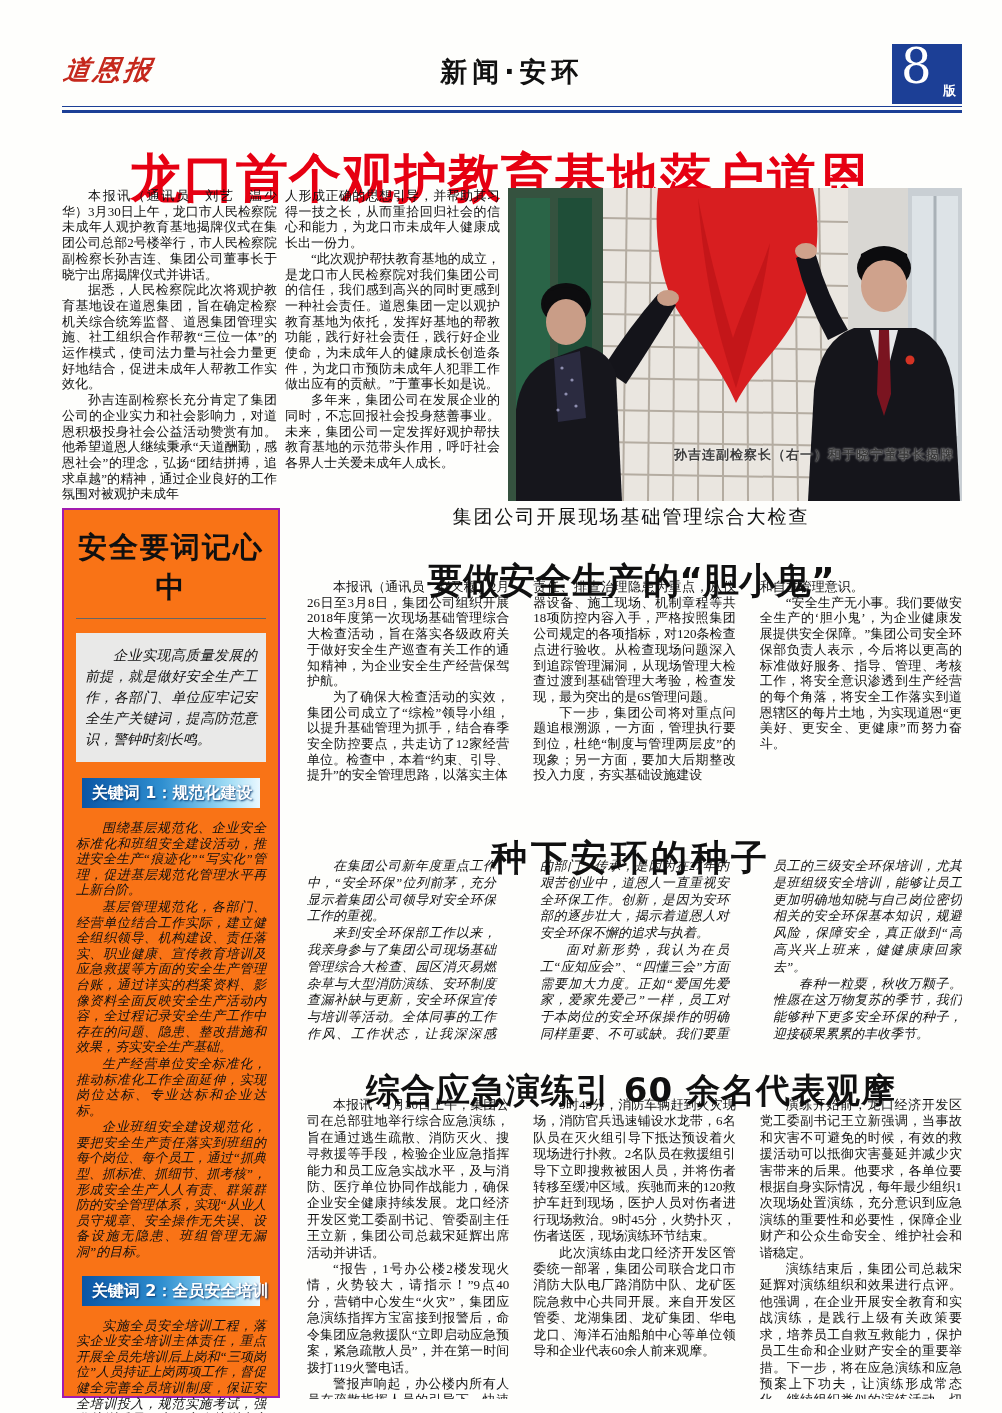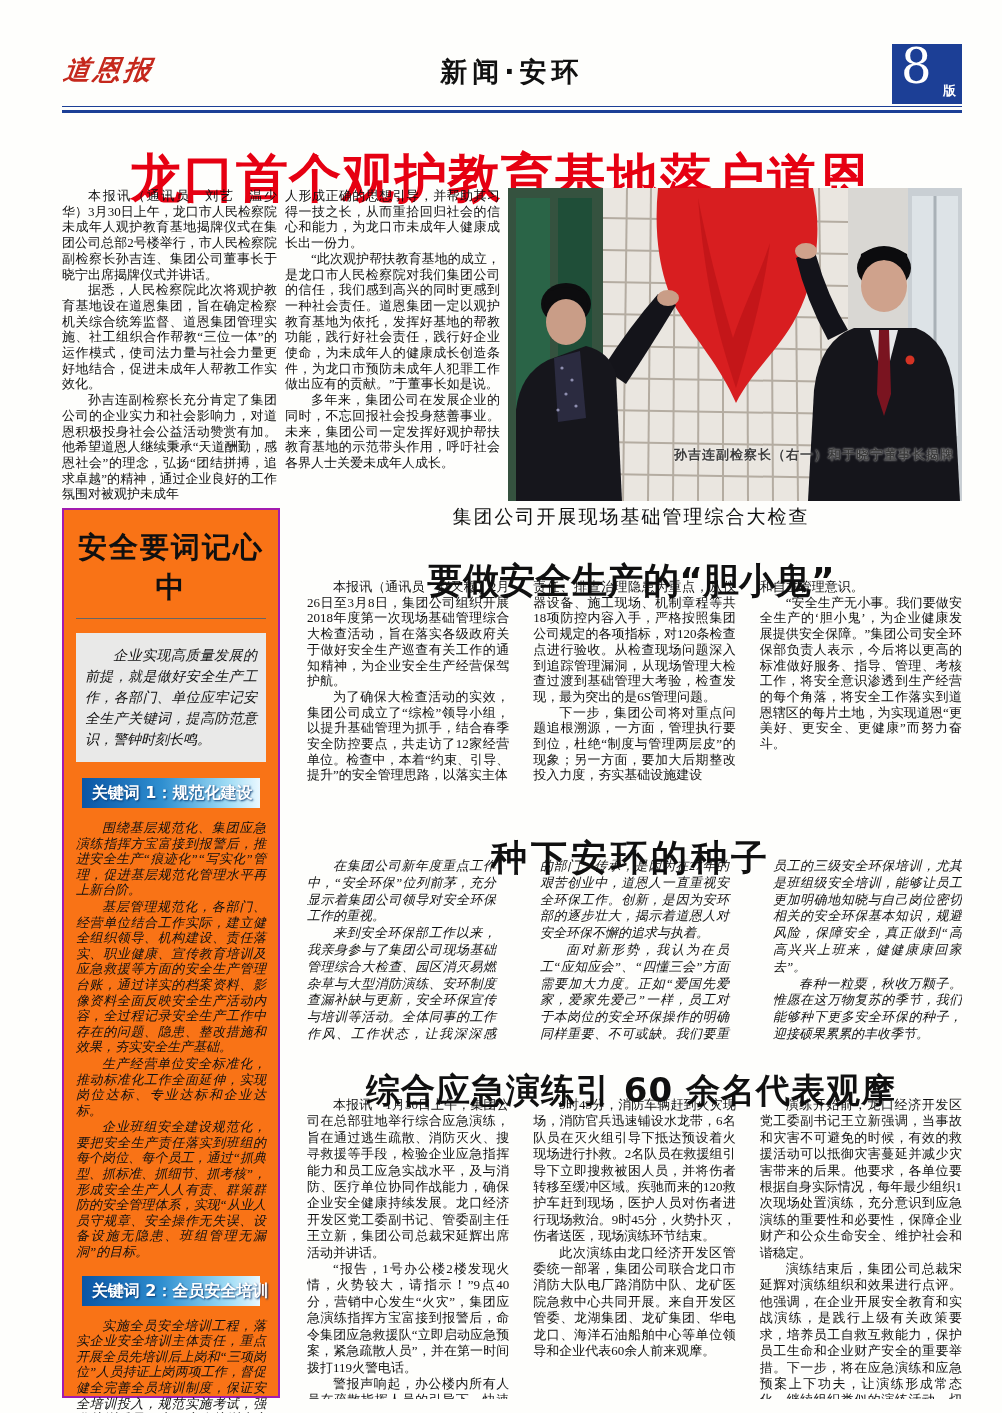--- a/index.html
+++ b/index.html
@@ -160,21 +160,21 @@
       <circle cx="402" cy="172" r="4.5" fill="#d43324"></circle>
     </svg>
     <figcaption>孙吉连副检察长（右一）和于晓宁董事长揭牌</figcaption>
   </figure>
 
   <aside class="sidebar">
     <div class="sb-title">安全要词记心中</div>
     <hr class="sb-hr">
     <div class="sb-intro">企业实现高质量发展的前提，就是做好安全生产工作，各部门、单位应牢记安全生产关键词，提高防范意识，警钟时刻长鸣。</div>
     <div class="kw-bar">关键词 1：规范化建设</div>
-    <p class="body">围绕基层规范化、集团应急演练指挥方宝富接到报警后，推进安全生产“痕迹化”“写实化”管理，促进基层规范化管理水平再上新台阶。</p>
+    <p class="body">围绕基层规范化、企业安全标准化和班组安全建设活动，推进安全生产“痕迹化”“写实化”管理，促进基层规范化管理水平再上新台阶。</p>
     <p class="body">基层管理规范化，各部门、经营单位结合工作实际，建立健全组织领导、机构建设、责任落实、职业健康、宣传教育培训及应急救援等方面的安全生产管理台账，通过详实的档案资料、影像资料全面反映安全生产活动内容，全过程记录安全生产工作中存在的问题、隐患、整改措施和效果，夯实安全生产基础。</p>
     <p class="body">生产经营单位安全标准化，推动标准化工作全面延伸，实现岗位达标、专业达标和企业达标。</p>
     <p class="body">企业班组安全建设规范化，要把安全生产责任落实到班组的每个岗位、每个员工，通过“抓典型、抓标准、抓细节、抓考核”，形成安全生产人人有责、群策群防的安全管理体系，实现“从业人员守规章、安全操作无失误、设备设施无隐患、班组管理无漏洞”的目标。</p>
     <div class="kw-bar">关键词 2：全员安全培训</div>
     <p class="body">实施全员安全培训工程，落实企业安全培训主体责任，重点开展全员先培训后上岗和“三项岗位”人员持证上岗两项工作，督促健全完善全员培训制度，保证安全培训投入，规范实施考试，强化培训质量，实现安全培训内容规范化、方式多样化、考试程序化、管理信息化和监督日常化。</p>
 
   </aside>
 
   <div class="kicker">集团公司开展现场基础管理综合大检查</div>
   <h2 class="h2a h-inspection">要做安全生产的“胆小鬼”</h2>

